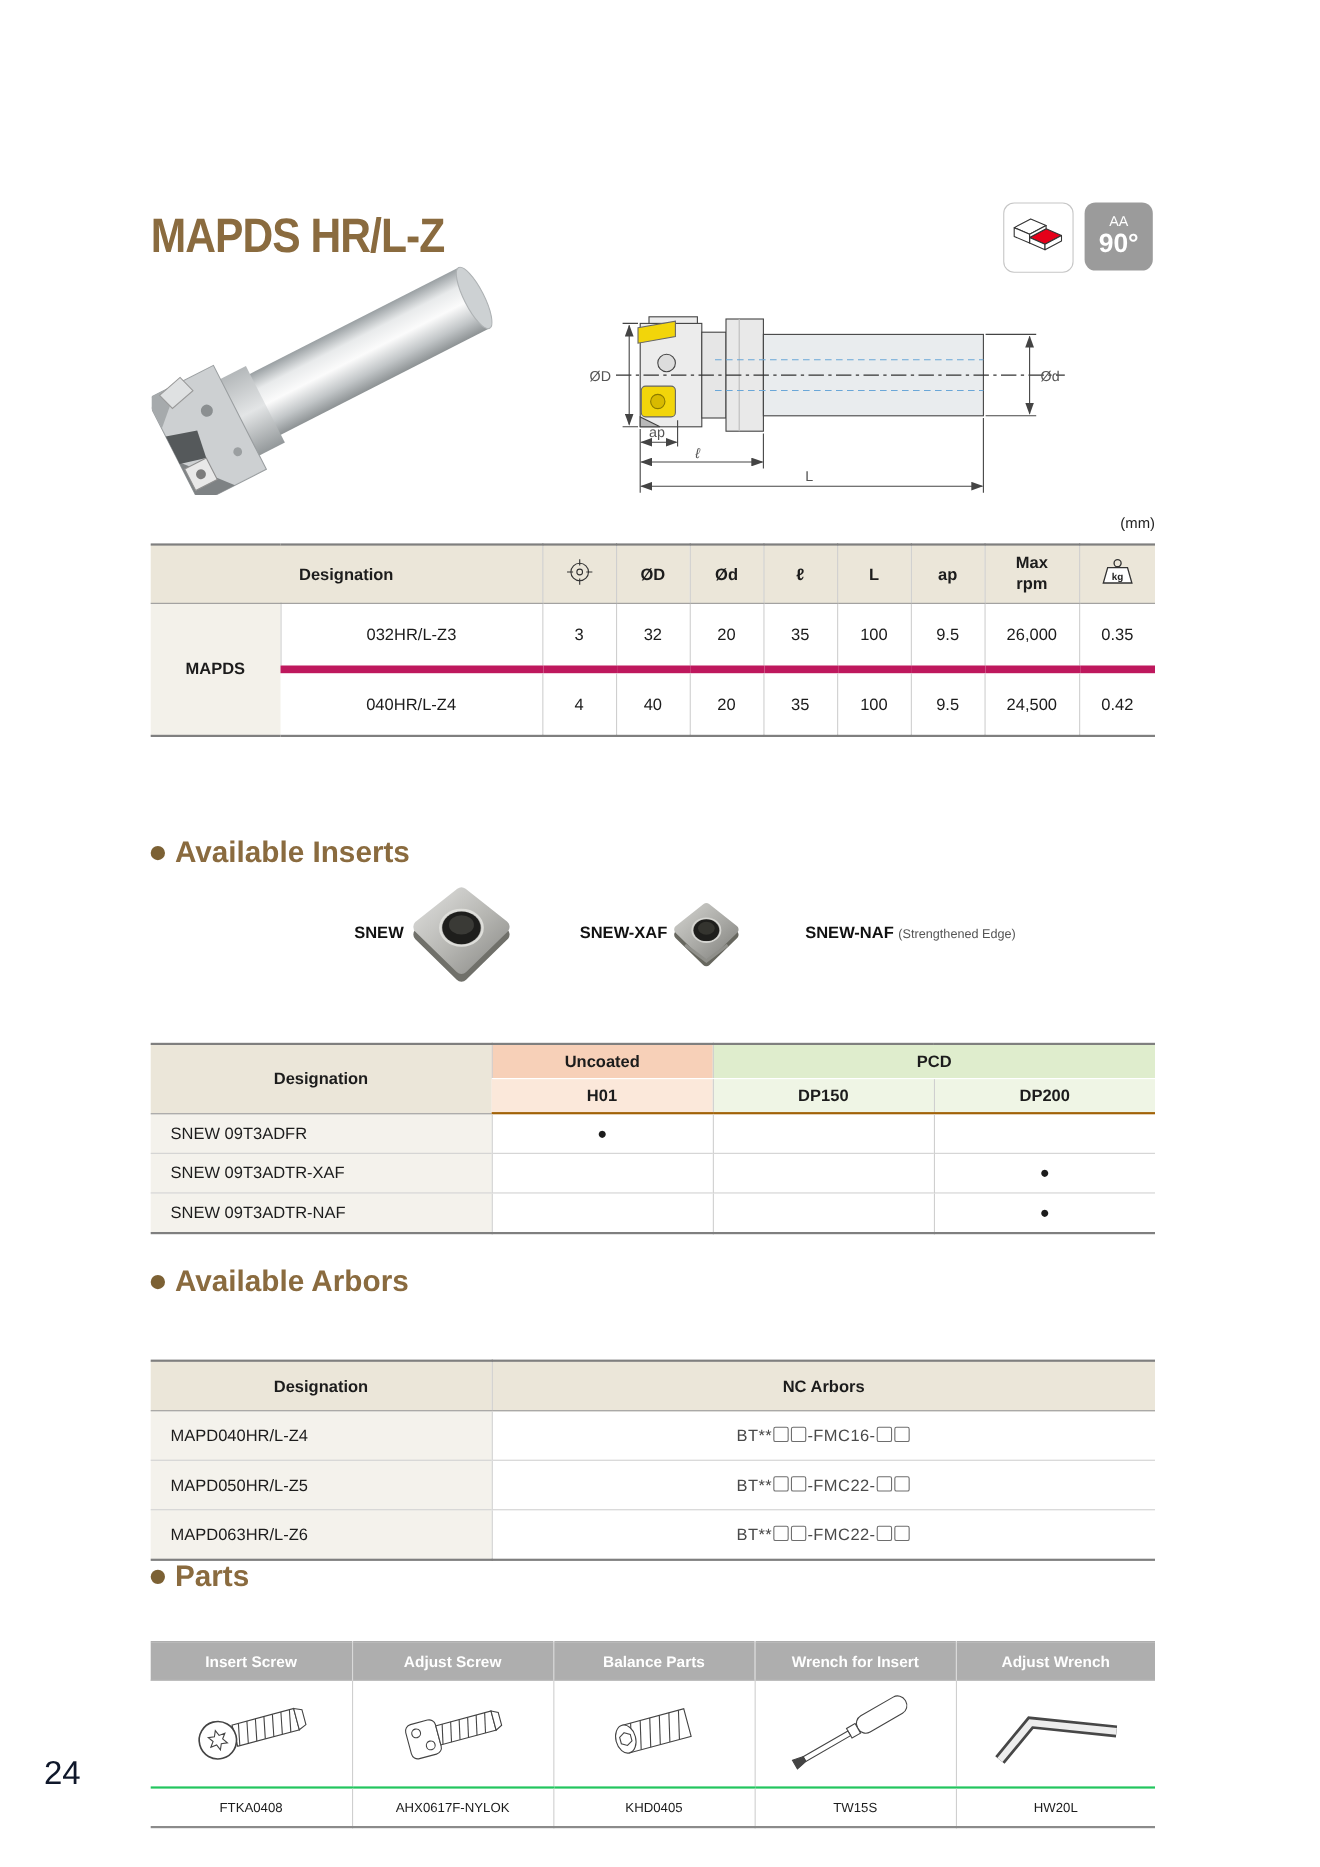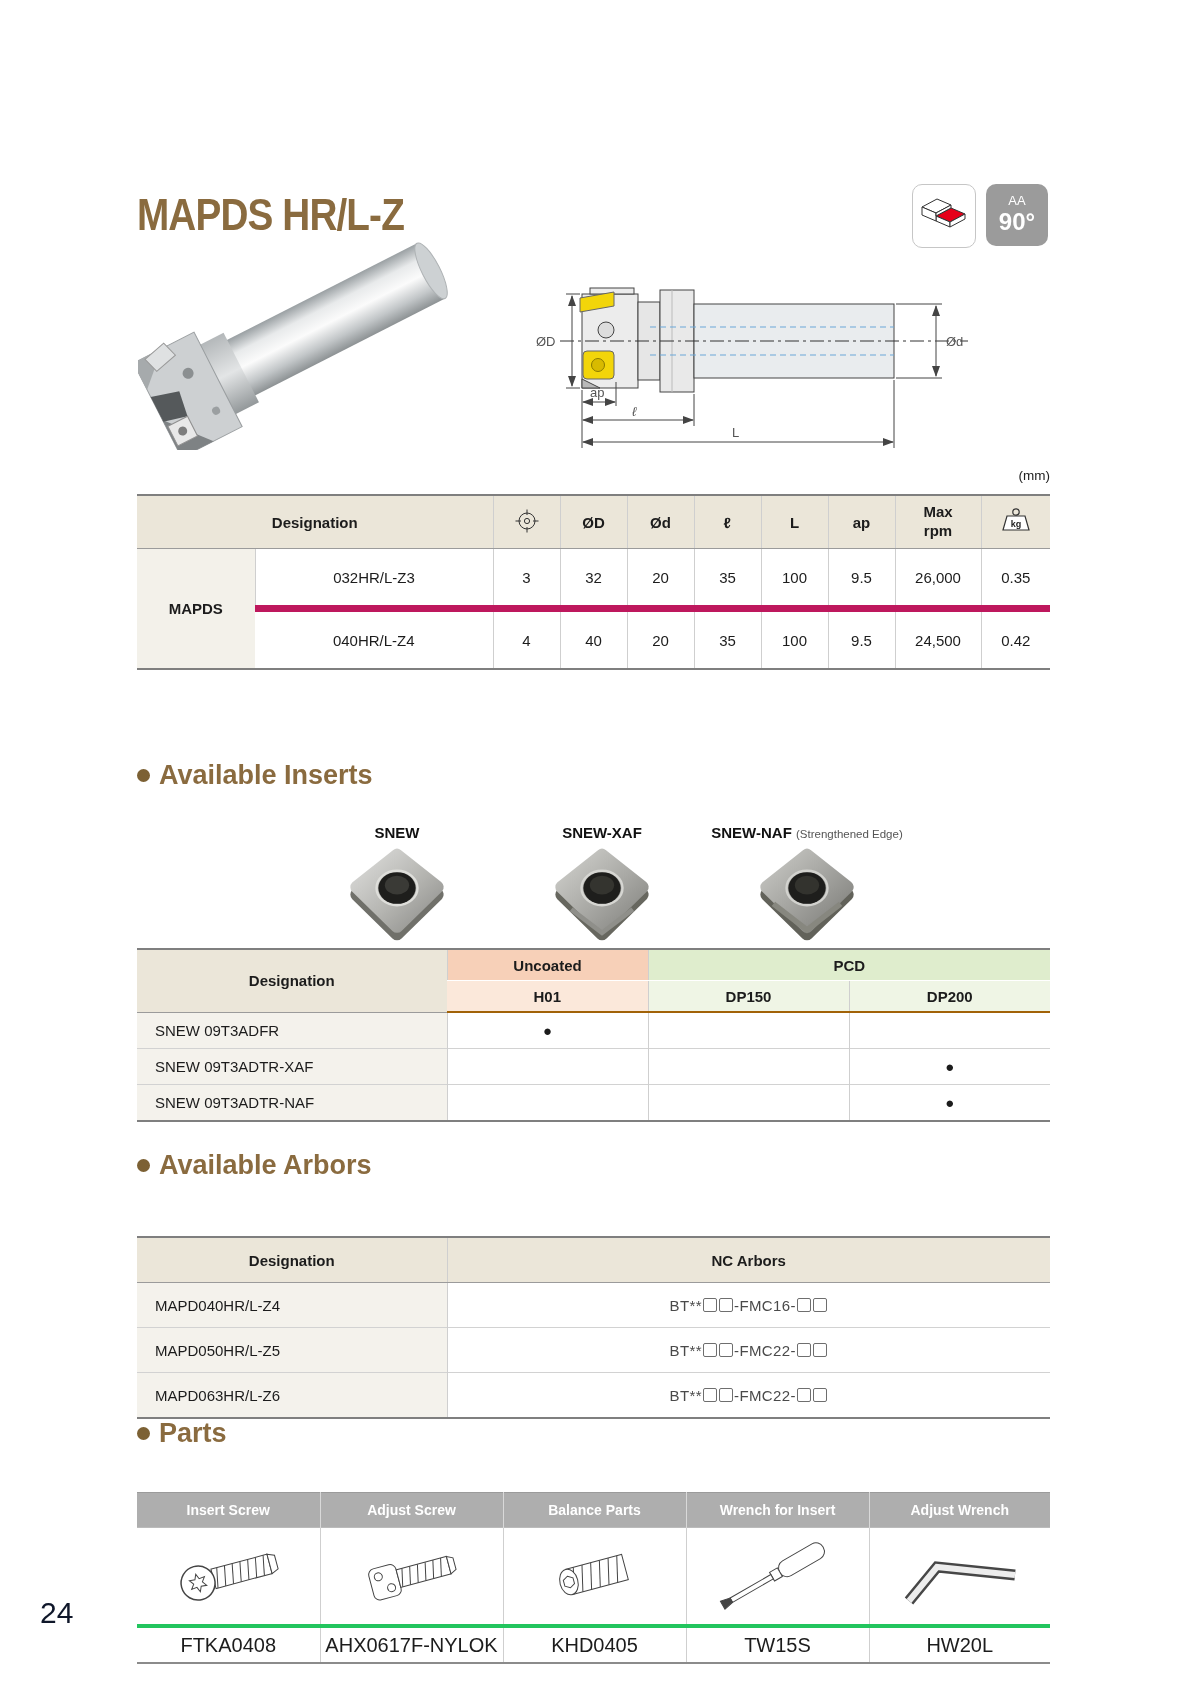--- a/index.html
+++ b/index.html
@@ -49,28 +49,28 @@
   .arb tbody td { height:44px; }
   .arb tbody tr + tr td { border-top:1px solid #d2d2d2; }
   .arb td.des { background:#f4f2ec; text-align:left; padding-left:18px; }
   .arb td.val { color:#4a4a4a; letter-spacing:.4px; }
   .sq { display:inline-block; width:12px; height:12px; border:1px solid #6e6e6e; background:#fff;
         margin:0 1px; vertical-align:-1px; border-radius:2px; }
 
   .parts { top:1492px; width:913px; border-top:1px solid #9b9b9b; border-bottom:2px solid #8b8b8b; }
   .parts thead th { background:#aeaeae; color:#fff; height:34px; font-size:14px; font-weight:bold; border-left:1px solid #d9d9d9; }
   .parts td.img { height:96px; background:#fff; border-top:1px solid #bbb; }
-  .parts td.pn  { height:34px; font-size:20px; border-top:4px solid #22c55e; }
+  .parts td.pn  { height:34px; font-size:12px; border-top:2px solid #22c55e; }
 
   .sec-head { position:absolute; left:137px; display:flex; align-items:center; gap:9px;
               color:#8a6b3f; font-weight:bold; font-size:27px; }
   .bullet { width:13px; height:13px; border-radius:50%; background:#7c6134; flex:0 0 auto; }
 
   .figs { position:absolute; left:322px; top:800px; width:560px; display:flex; justify-content:space-between; }
-  .fig { width:150px; display:flex; flex-direction:column; align-items:center;margin-top:24px; }
+  .fig { width:150px; display:flex; align-items:center; }
   .fig .lab { font-size:15px; font-weight:bold; color:#111; white-space:nowrap; margin-bottom:4px; }
   .fig .lab .note { font-weight:normal; font-size:11.5px; color:#555; }
 
   .pagenum { position:absolute; left:40px; top:1596px; font-size:30px; color:#0f172a; }
 </style>
 </head>
 <body>
 
 <div class="page">
 

